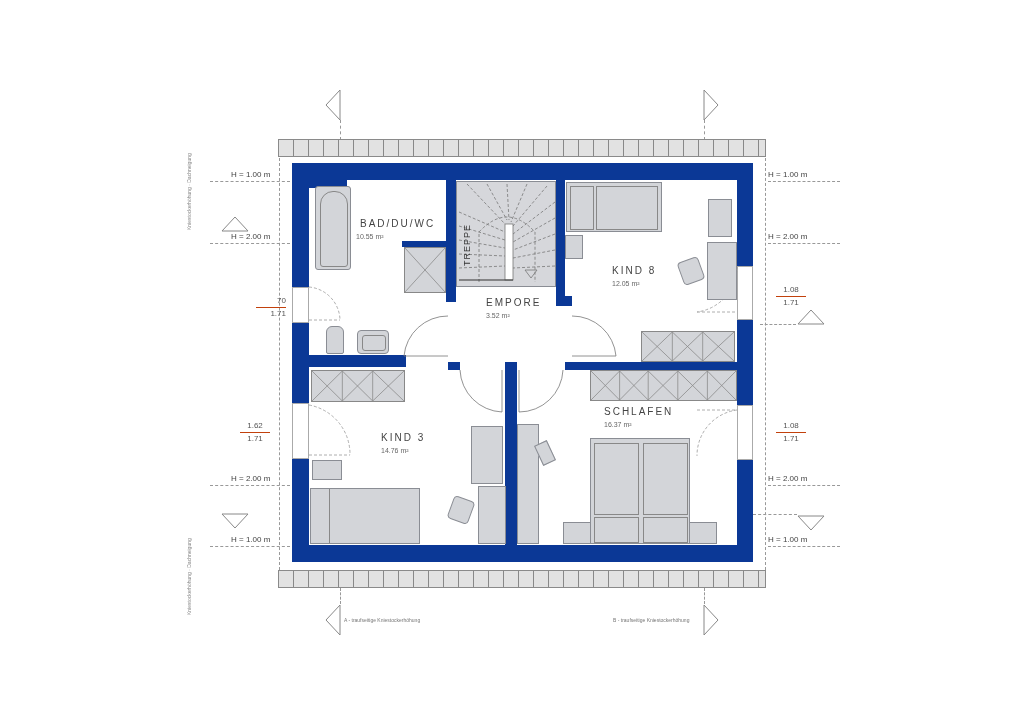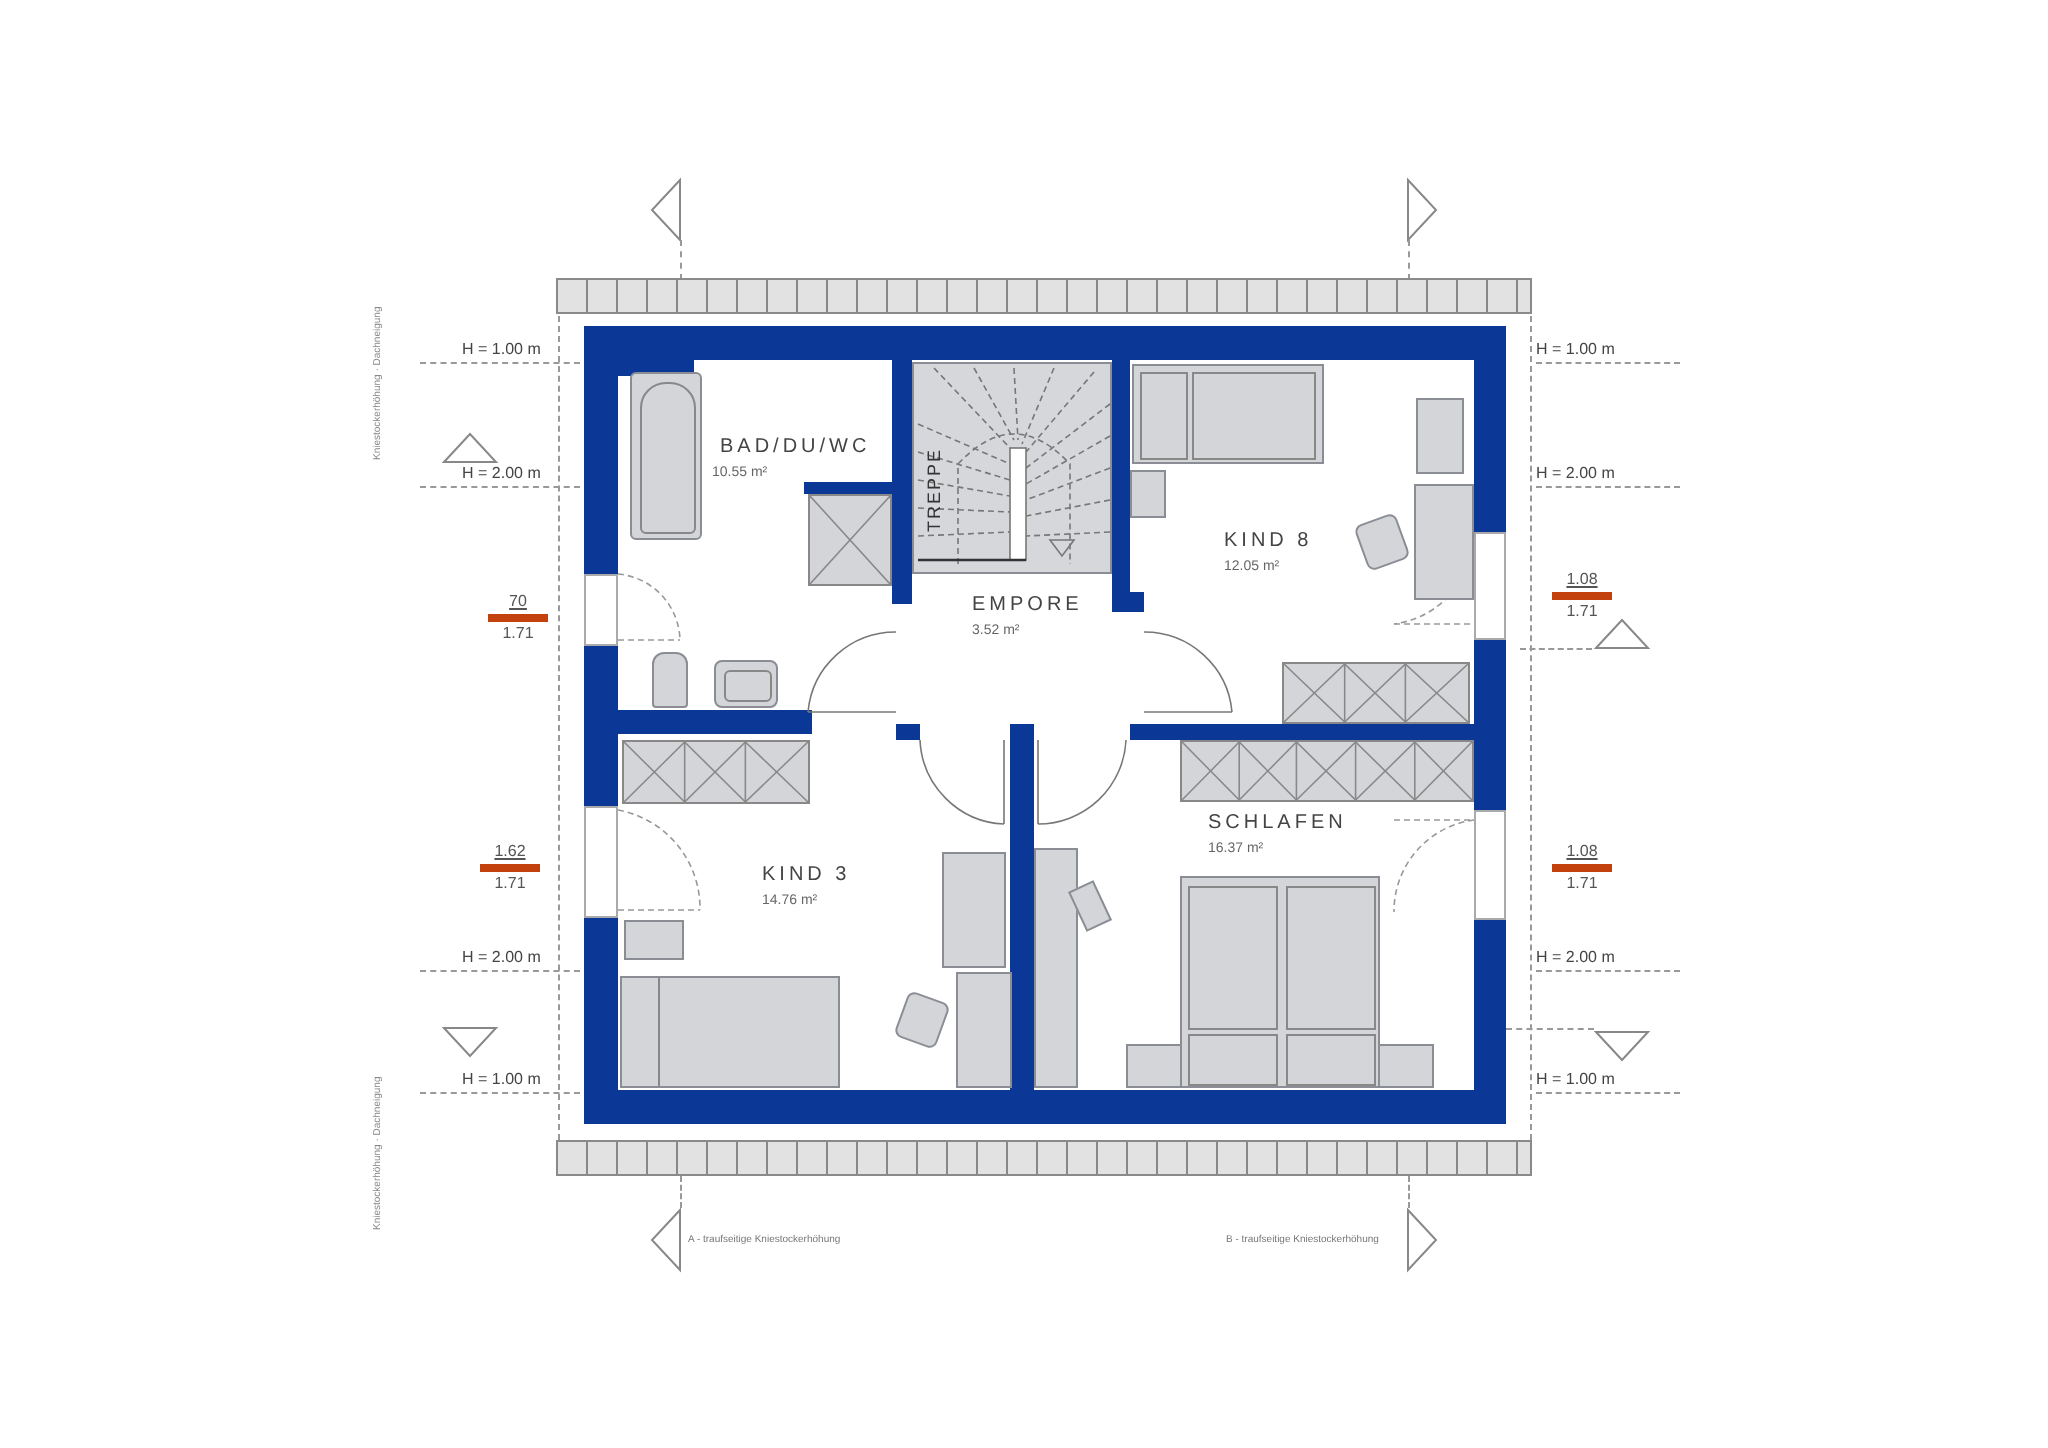--- a/index.html
+++ b/index.html
@@ -6,21 +6,21 @@
   body { width:1024px; height:724px; position:relative; overflow:hidden; font-family:"Liberation Sans", sans-serif; }
   .abs { position:absolute; }
   .wall { position:absolute; background:#0b3896; }
   .furn { position:absolute; background:#d3d5d9; border:1px solid #8a8d94; box-sizing:border-box; }
   .room-name { position:absolute; font-size:10px; letter-spacing:2px; color:#444; white-space:nowrap; }
   .room-area { position:absolute; font-size:7px; color:#666; white-space:nowrap; }
   .hlabel { position:absolute; font-size:8px; color:#444; white-space:nowrap; }
   .dash-h { position:absolute; border-top:1px dashed #999; height:0; }
   .dash-v { position:absolute; border-left:1px dashed #999; width:0; }
   .frac { position:absolute; font-size:8px; color:#555; text-align:center; width:30px; line-height:12px; }
-  .frac .top { border-bottom:4px solid #c2410c;text-decoration:underline; }
+  .frac .top { border-bottom:1px solid #c2410c; }
   .roof { position:absolute; height:18px; border:1px solid #8a8a8a; box-sizing:border-box;
           background: repeating-linear-gradient(90deg, #e2e2e2 0, #e2e2e2 14px, #888 14px, #888 15px); }
   .small-note { position:absolute; font-size:5px; color:#777; white-space:nowrap; }
   .vnote { position:absolute; font-size:5px; color:#888; writing-mode:vertical-rl; transform:rotate(180deg); white-space:nowrap; }
   .xbox { position:absolute; box-sizing:border-box; border:1px solid #888; background:#d3d5d9; }
   .xbox svg { width:100%; height:100%; display:block; }
   .window { position:absolute; background:#fff; border:1px solid #aaa; box-sizing:border-box; }
 </style>
 </head>
 <body>
@@ -215,21 +215,21 @@
 <div class="room-name" style="left:604px;top:406px;">SCHLAFEN</div>
 <div class="room-area" style="left:604px;top:421px;">16.37 m²</div>
 
 <div class="hlabel" style="left:231px;top:170px;">H = 1.00 m</div>
 <div class="dash-h" style="left:210px;top:181px;width:80px;"></div>
 <svg class="abs" style="left:220px;top:215px;" width="30" height="18" viewBox="0 0 30 18">
     <polygon points="2,16 15,2 28,16" fill="none" stroke="#888" stroke-width="1"></polygon>
   </svg>
 <div class="hlabel" style="left:231px;top:232px;">H = 2.00 m</div>
 <div class="dash-h" style="left:210px;top:243px;width:80px;"></div>
-<div class="frac" style="left:244px;top:295px;">
+<div class="frac" style="left:256px;top:295px;text-align:right;">
   <div class="top">70</div>
   <div>1.71</div>
 </div>
 <div class="frac" style="left:240px;top:420px;">
   <div class="top">1.62</div>
   <div>1.71</div>
 </div>
 <div class="hlabel" style="left:231px;top:474px;">H = 2.00 m</div>
 <div class="dash-h" style="left:210px;top:485px;width:80px;"></div>
 <svg class="abs" style="left:220px;top:512px;" width="30" height="18" viewBox="0 0 30 18">

